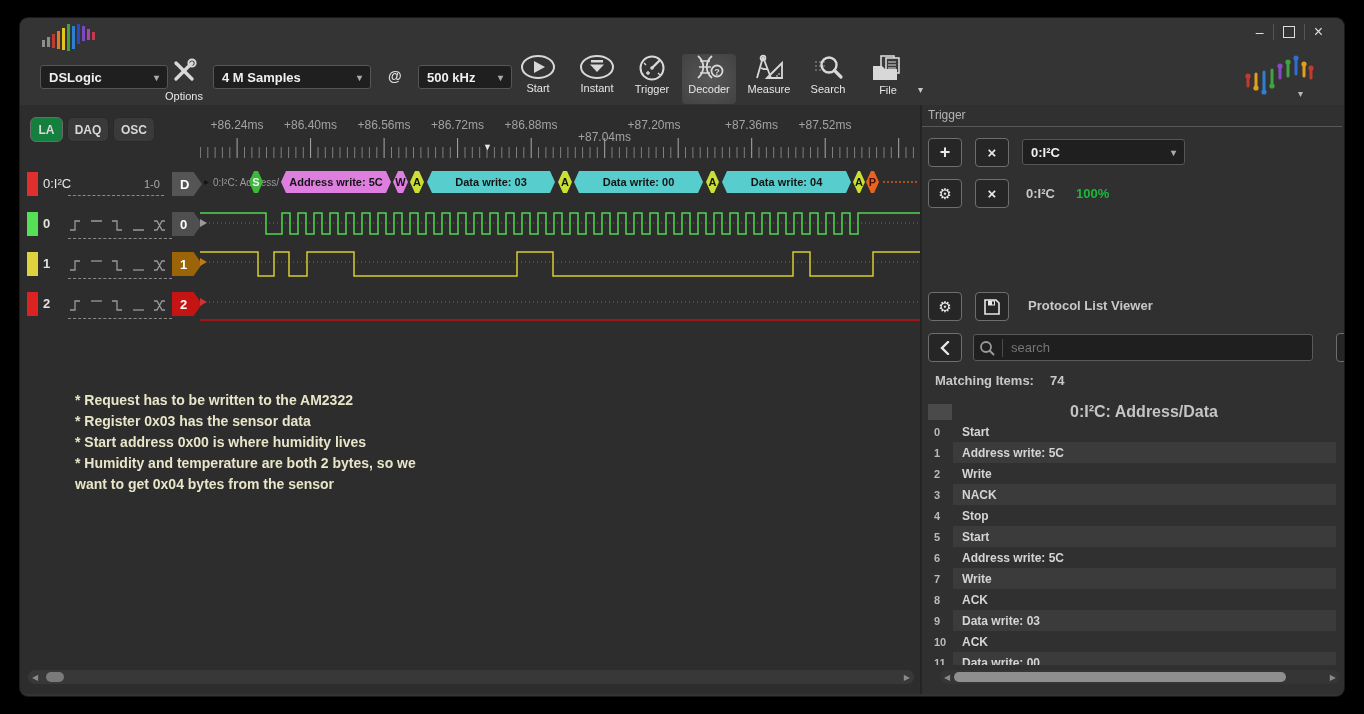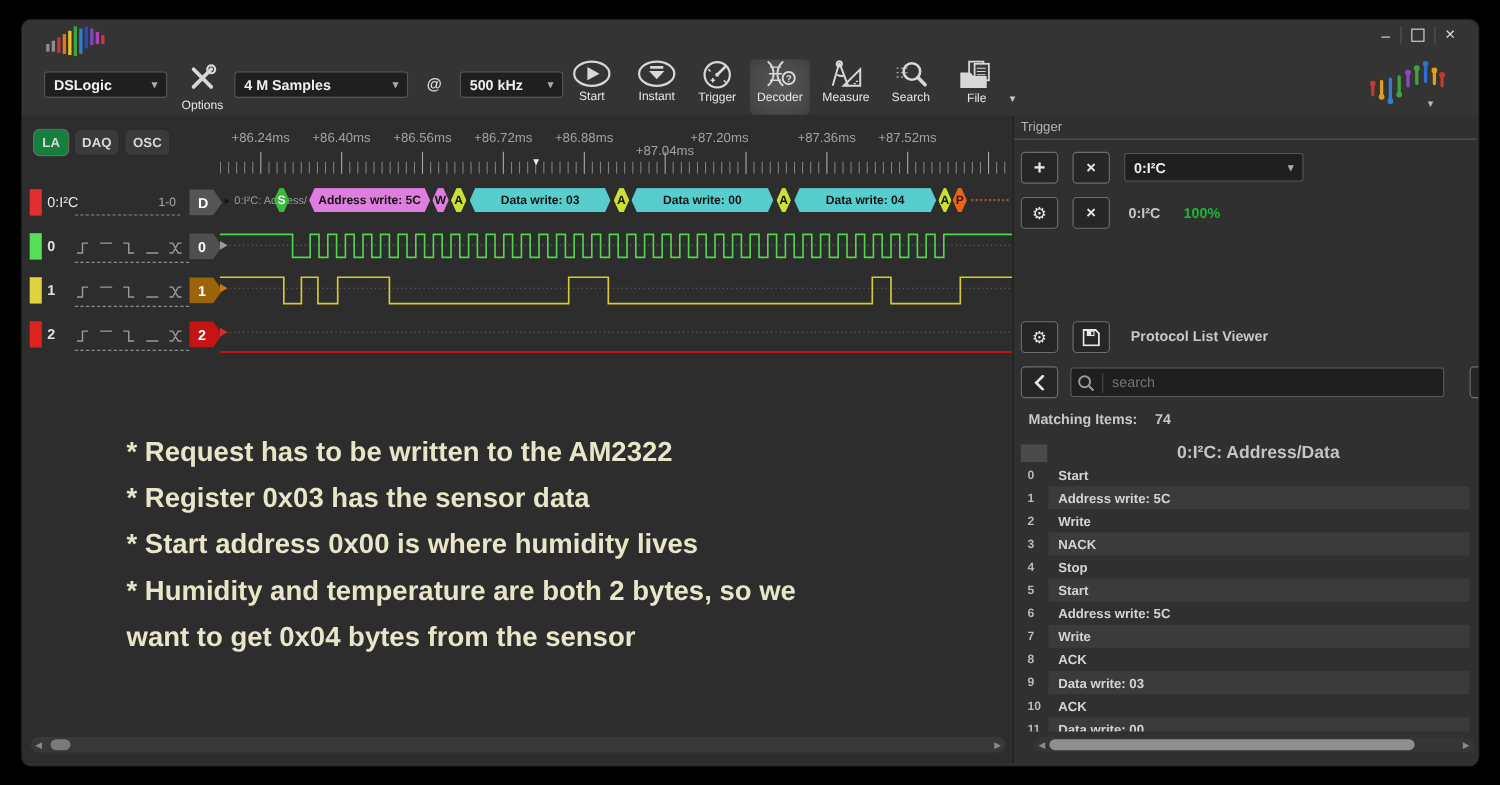--- a/index.html
+++ b/index.html
@@ -29,21 +29,21 @@
   .swatch{position:absolute;width:11px;height:24px;}
   .chnum{position:absolute;color:#e2e2e2;font-size:13px;font-weight:bold;}
   .tag{position:absolute;width:30px;height:24px;clip-path:polygon(0 0,72% 0,100% 50%,72% 100%,0 100%);
     color:#fff;font-weight:bold;font-size:13px;display:flex;align-items:center;padding-left:8px;box-sizing:border-box;}
   .dashes{position:absolute;border-top:1px dashed #8a8a8a;height:0;}
   .hex{position:absolute;top:0;height:22px;display:flex;align-items:center;justify-content:center;
     font-size:11px;font-weight:bold;color:#141414;white-space:nowrap;overflow:hidden;
     clip-path:polygon(5px 0,calc(100% - 5px) 0,100% 50%,calc(100% - 5px) 100%,5px 100%,0 50%);}
   .sqbtn{position:absolute;width:34px;height:29px;background:#262626;border:1px solid #6e6e6e;border-radius:4px;
     color:#e8e8e8;display:flex;align-items:center;justify-content:center;box-sizing:border-box;}
-  .note{position:absolute;font-size:25px;font-weight:bold;line-height:42px;white-space:pre-line;margin-left:40px;}
+  .note{position:absolute;font-size:14px;font-weight:bold;line-height:21px;white-space:pre-line;}
   .ptext{color:#c8c8c8;font-size:13px;font-weight:bold;}
   .plh{position:absolute;left:0;top:0;right:0;height:19px;display:flex;align-items:center;}
   .plh .hbox{width:24px;height:16px;background:#4a4a4a;margin-left:6px;}
   .plh .htext{flex:1;text-align:center;font-size:16px;font-weight:bold;color:#c4c4c4;}
   .plr{display:flex;height:21px;align-items:center;font-size:12px;font-weight:bold;color:#d4d4d4;}
   .plr .n{width:31px;padding-left:12px;box-sizing:border-box;font-size:11px;color:#bababa;}
   .plr .v{flex:1;align-self:stretch;display:flex;align-items:center;padding-left:9px;}
   .plr.odd .v{background:#3b3b3b;}
   .sbar{position:absolute;height:14px;display:flex;align-items:center;background:#383838;border-radius:7px;}
   .sbar .arr{color:#8a8a8a;font-size:8px;padding:0 4px;}
@@ -97,21 +97,21 @@
       <line x1="56" y1="4" x2="56" y2="20" stroke="#2e6fd0"></line>
         <circle cx="56" cy="4" r="2.6" fill="#2e6fd0"></circle>
       <line x1="64" y1="10" x2="64" y2="22" stroke="#e0a01e"></line>
         <circle cx="64" cy="10" r="2.6" fill="#e0a01e"></circle>
       <line x1="71" y1="14" x2="71" y2="24" stroke="#c23b2e"></line>
         <circle cx="71" cy="14" r="2.6" fill="#c23b2e"></circle>
     </g>
   </svg>
   <span class="abs" style="left:1278px;top:70px;color:#b8b8b8;font-size:10px;">▾</span>
 
-  <div class="abs dd" style="left:20px;top:47px;width:112px;height:24px;">
+  <div class="abs dd" style="left:20px;top:47px;width:128px;height:24px;">
     <span>DSLogic</span>
       <span class="caret">▾</span>
   </div>
 
   <div class="abs" style="left:138px;top:38px;width:52px;text-align:center;">
     <svg width="30" height="30" viewBox="0 0 30 30" style="margin:0 auto">
       <g stroke="#d8d8d8" stroke-width="3.4" fill="none" stroke-linecap="round">
         <path d="M7 23 L23 7"></path>
           <path d="M7 7 L23 23"></path>
       </g>

